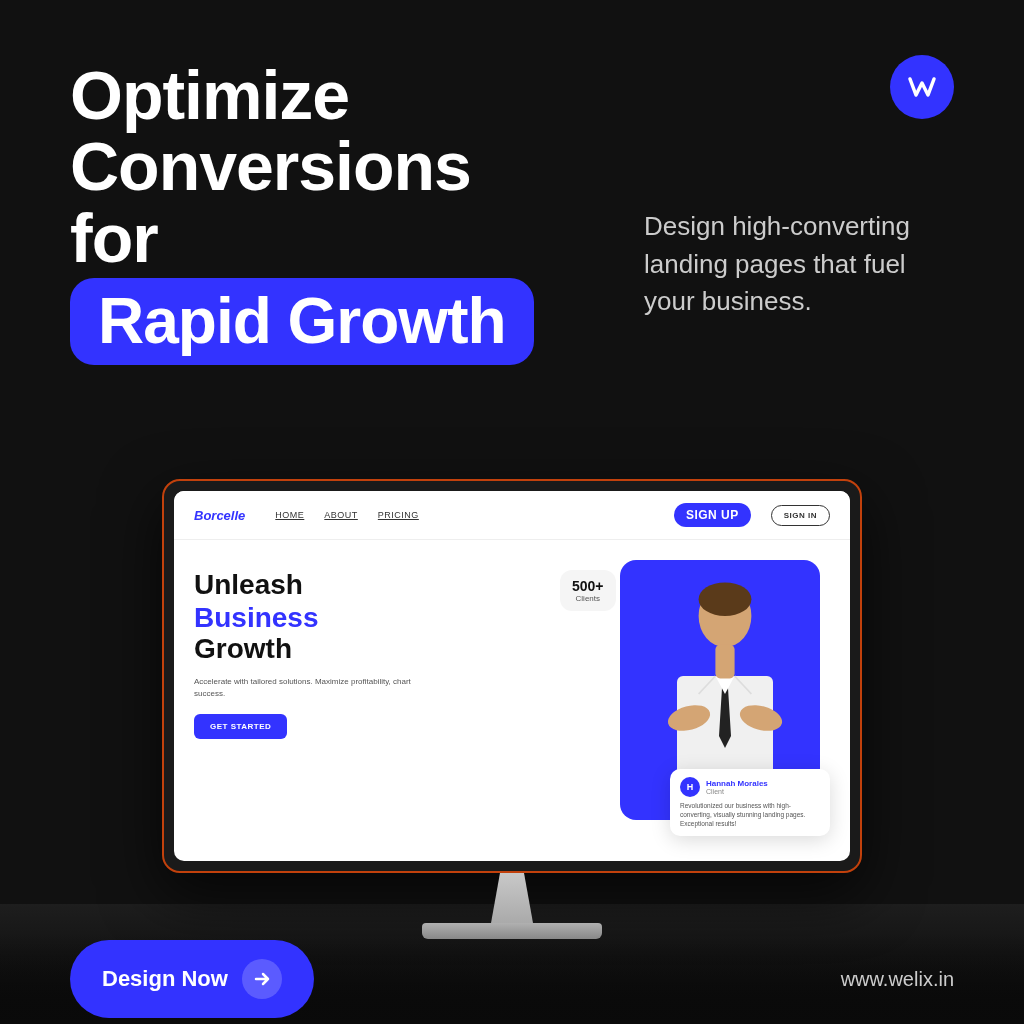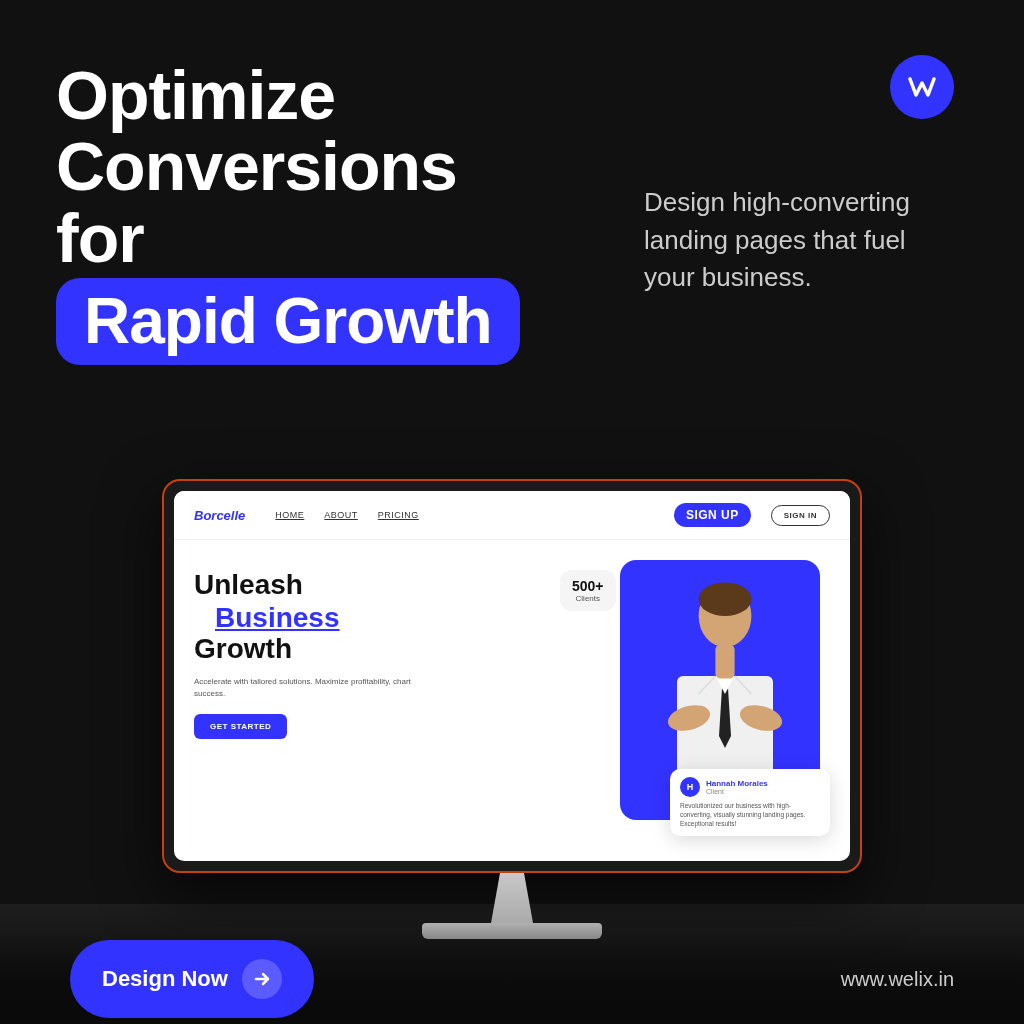--- a/index.html
+++ b/index.html
@@ -16,21 +16,21 @@
     .main-container {
       width: 1024px;
       height: 1024px;
       background: #111111;
       position: relative;
       overflow: hidden;
     }
 
     
     .top-section {
-      padding: 60px 70px 40px 56px;
+      padding: 60px 70px 40px 70px;
       position: relative;
     }
 
     .headline-block {
       max-width: 480px;
     }
 
     .optimize-text {
       font-size: 68px;
       font-weight: 900;
@@ -71,21 +71,21 @@
 
     .logo-badge svg {
       width: 32px;
       height: 32px;
       fill: white;
     }
 
     
     .description-block {
       position: absolute;
-      top: 184px;
+      top: 208px;
       right: 70px;
       max-width: 310px;
     }
 
     .description-text {
       font-size: 26px;
       color: #cccccc;
       line-height: 1.45;
       font-weight: 400;
     }
@@ -191,23 +191,21 @@
       font-weight: 900;
       color: #111;
       line-height: 1.1;
       margin-bottom: 2px;
     }
 
     .mockup-headline-blue {
       font-size: 28px;
       font-weight: 900;
       color: #3333ff;
-      text-decoration: underline;
       line-height: 1.1;
-      margin-left: 21px;
     }
 
     .mockup-subtext {
       font-size: 8px;
       color: #555;
       line-height: 1.5;
       margin-top: 10px;
       max-width: 220px;
     }
 

